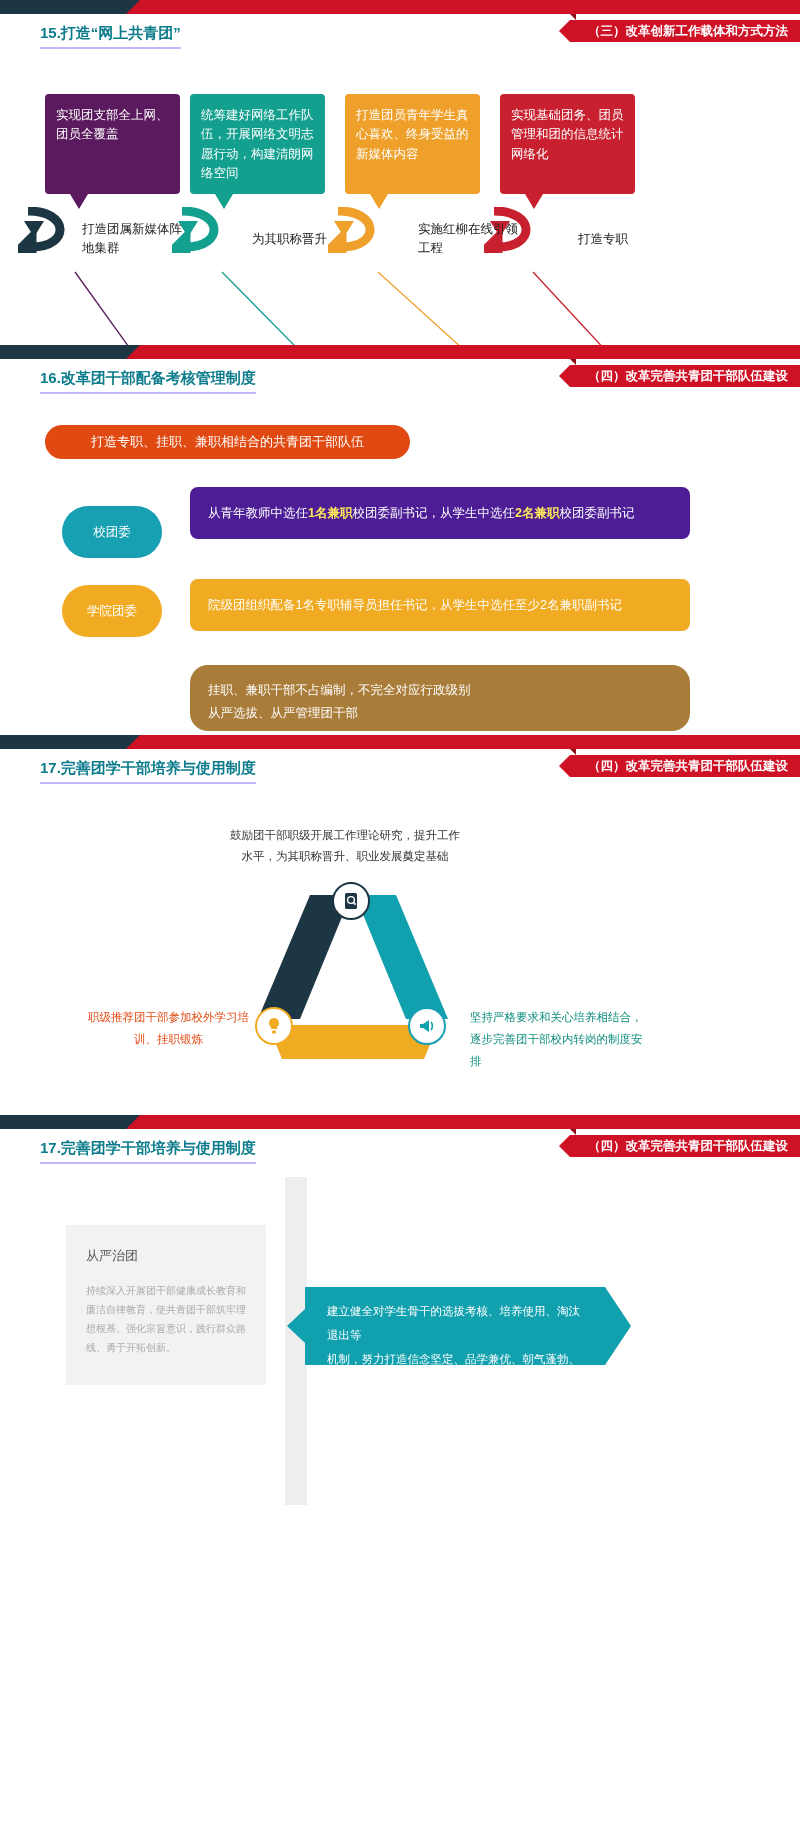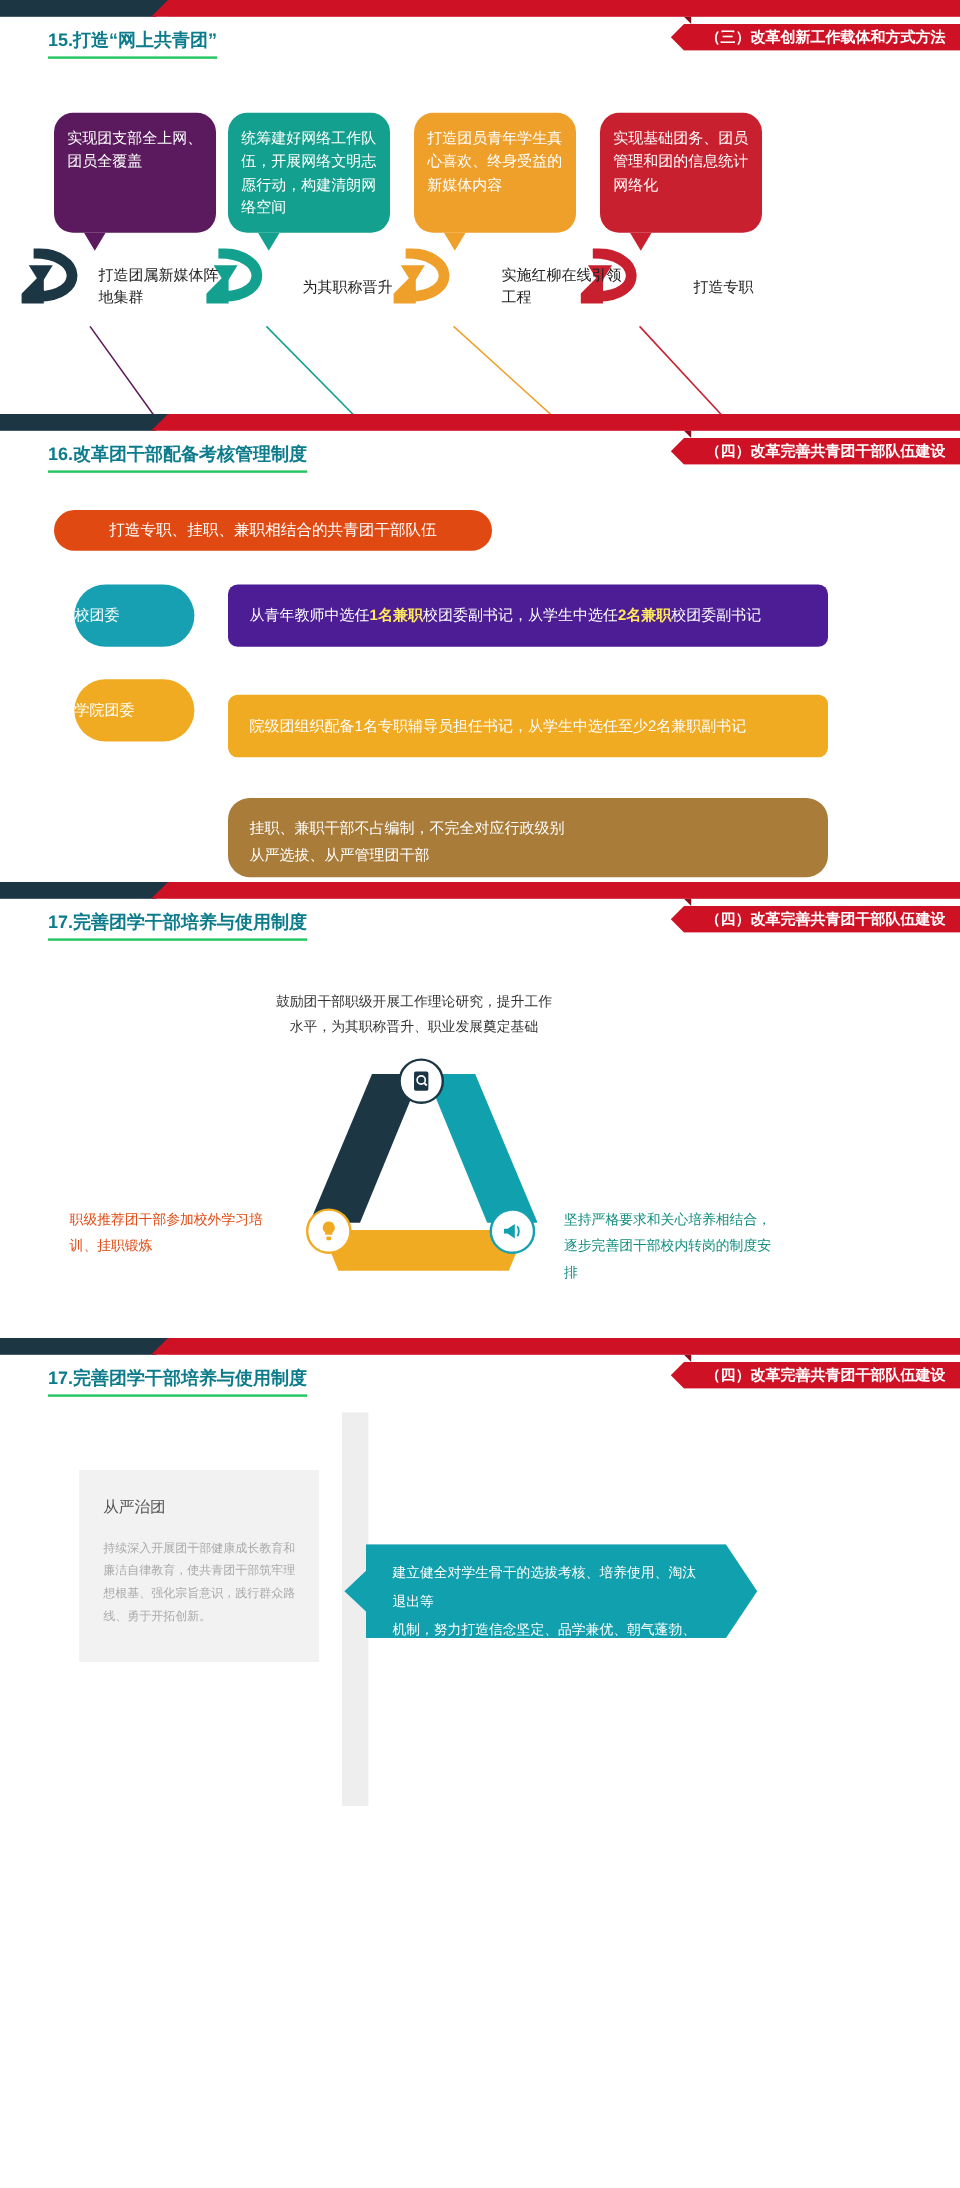--- a/index.html
+++ b/index.html
@@ -51,21 +51,21 @@
     height: 48px;
   }
   .hdr-title {
     position: absolute;
     left: 40px;
     top: 10px;
     font-size: 15px;
     font-weight: bold;
     color: #0c7c8c;
     padding-bottom: 4px;
-    border-bottom: 2px solid #22c55e;
+    border-bottom: 2px solid #c4b5fd;
     white-space: nowrap;
   }
   .ribbon {
     position: absolute;
     right: 0;
     top: 6px;
     height: 22px;
     background: #cf1126;
     color: #fff;
     font-size: 12.5px;
@@ -91,21 +91,21 @@
     border-left: 6px solid transparent;
   }
 
   
   .s15 { height: 345px; }
   .s15-wrap { position: relative; height: 290px; }
   .bubble {
     position: absolute;
     width: 135px;
     height: 100px;
-    border-radius: 16px;
+    border-radius: 4px;
     color: #fff;
     font-size: 12.5px;
     line-height: 1.55;
     padding: 12px 11px;
   }
   .bubble:after {
     content: "";
     position: absolute;
     bottom: -13px;
     left: 24px;
@@ -153,21 +153,23 @@
     font-size: 13px;
     line-height: 34px;
     text-align: center;
   }
   .oval {
     position: absolute;
     width: 100px; height: 52px;
     border-radius: 26px;
     color: #fff;
     font-size: 12.5px;
+    text-align: center;
     line-height: 52px;
+    margin-top: 19px;
   }
   .ov1 { left: 62px; top: 80px;  background: #16a0b2; }
   .ov2 { left: 62px; top: 159px; background: #f0ab23; }
   .rowbox {
     position: absolute;
     left: 190px;
     width: 500px;
     border-radius: 8px;
     color: #fff;
     font-size: 12.5px;
@@ -201,21 +203,21 @@
   }
   .c-top   { left: 332px; top: 85px;  border-color: #1d3644; }
   .c-left  { left: 255px; top: 210px; border-color: #f0ab23; }
   .c-right { left: 408px; top: 210px; border-color: #16a0b2; }
   .side-text {
     position: absolute;
     font-size: 11.5px;
     line-height: 1.9;
     width: 175px;
   }
-  .st-left  { left: 58px;  top: 210px; color: #e04a12; text-align: left; }
+  .st-left  { left: 81px;  top: 210px; color: #e04a12; text-align: center; }
   .st-right { left: 470px; top: 210px; color: #0f8d7e; }
 
   
   .s17b { height: 390px; }
   .s17b-wrap { position: relative; height: 330px; }
   .grey-col {
     position: absolute;
     left: 285px; top: 0px;
     width: 22px; height: 330px;
     background: #eeeeee;

